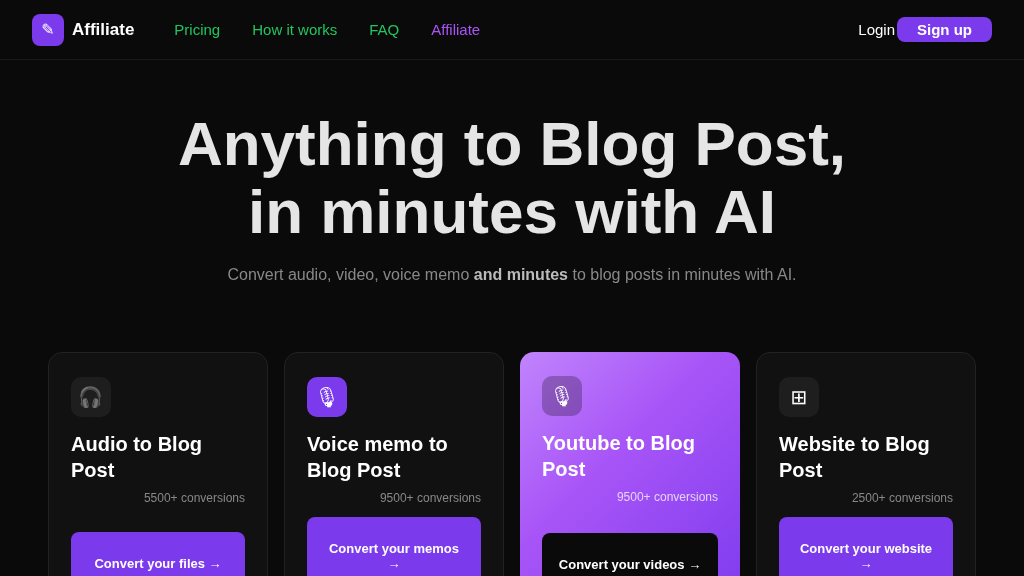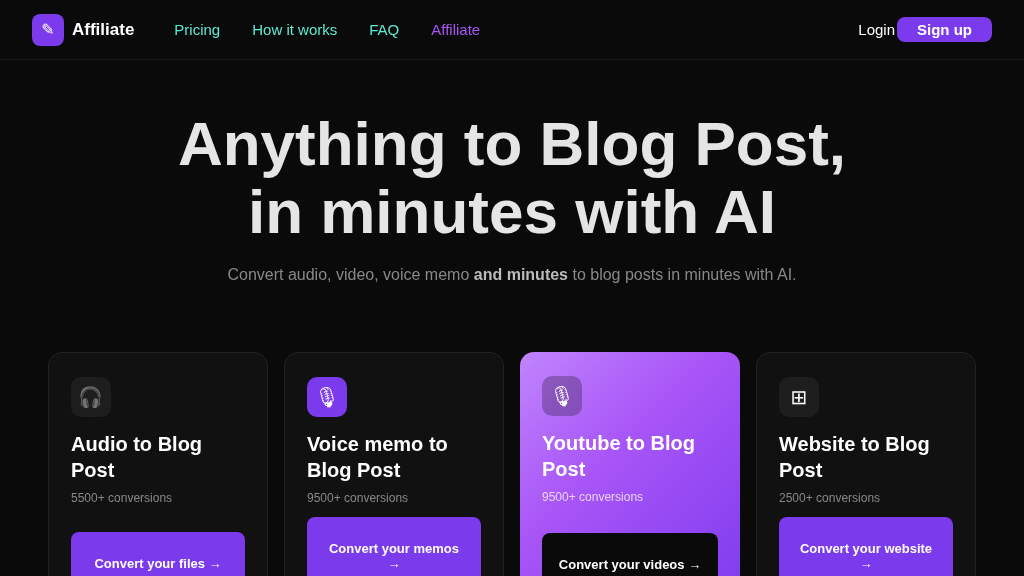--- a/index.html
+++ b/index.html
@@ -43,21 +43,21 @@
       color: #fff;
     }
     .nav-links {
       display: flex;
       align-items: center;
       gap: 32px;
       flex: 1;
     }
     .nav-link {
       font-size: 15px;
-      color: #5eead4;
+      color: #22c55e;
       text-decoration: none;
       cursor: pointer;
     }
     .nav-link.affiliate {
       color: #a855f7;
     }
     .nav-actions {
       display: flex;
       align-items: center;
       gap: 2px;
@@ -141,20 +141,21 @@
     .card-title {
       font-size: 20px;
       font-weight: 700;
       color: #fff;
       line-height: 1.3;
     }
     .card-count {
       font-size: 12px;
       color: #888;
       margin-bottom: 4px;
+      text-align: right;
     }
     .card.featured .card-count {
       color: rgba(255,255,255,0.75);
     }
     .card-btn {
       background: #7c3aed;
       color: #fff;
       border: none;
       border-radius: 8px;
       padding: 24px 14px;

